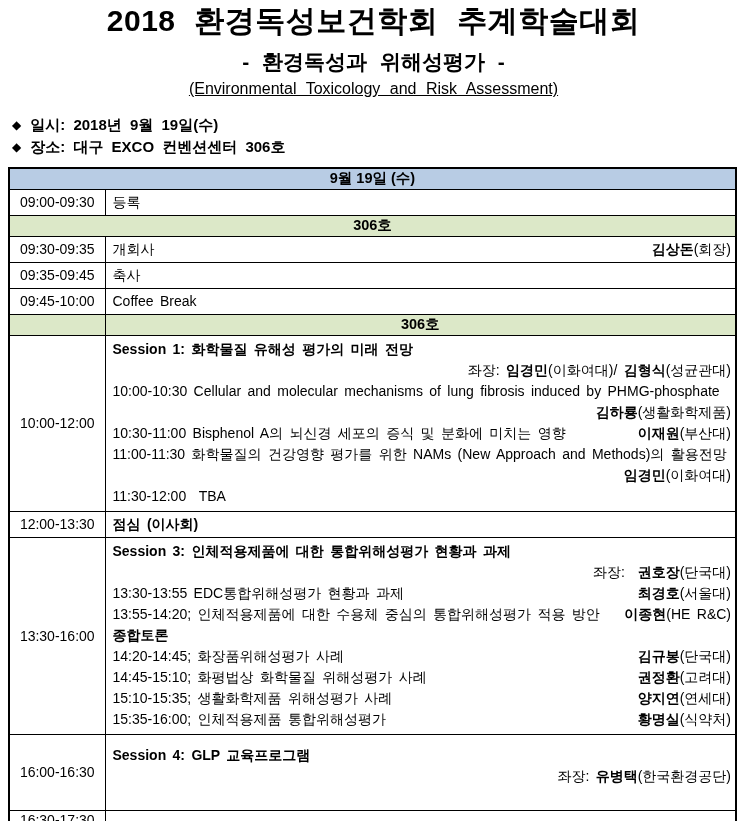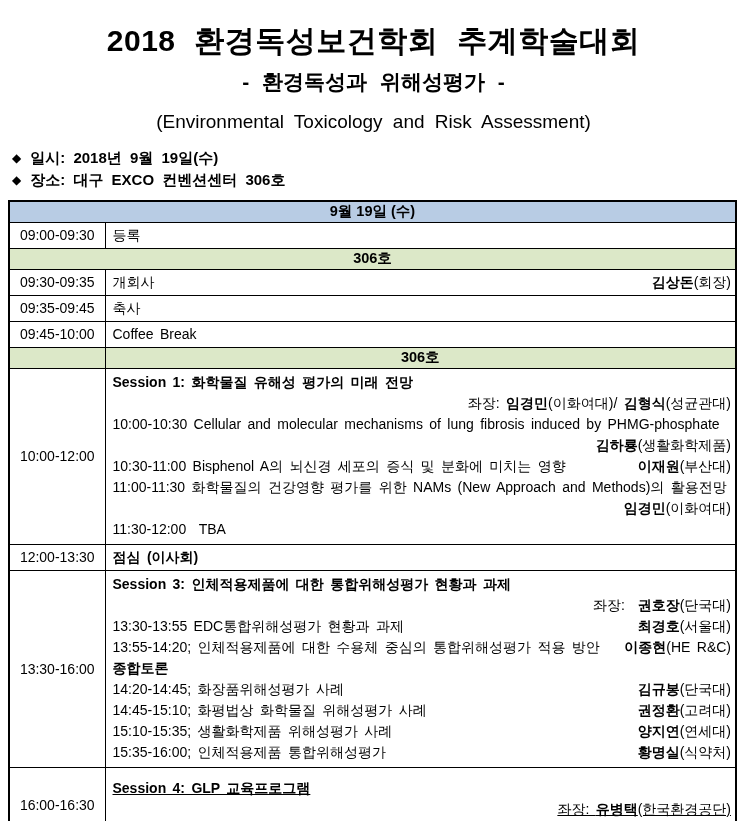--- a/index.html
+++ b/index.html
@@ -5,32 +5,32 @@
   html,body{margin:0;padding:0;background:#ffffff;}
   body{
     width:747px;height:821px;overflow:hidden;
     font-family:"Liberation Sans","DejaVu Sans",sans-serif;
     color:#000;
     -webkit-font-smoothing:antialiased;
   }
   .page{position:relative;width:747px;height:821px;}
 
   
-  .doc-header{text-align:center;padding-top:22px;}
+  .doc-header{text-align:center;padding-top:2px;}
   .doc-title{
     font-size:30px;font-weight:bold;letter-spacing:0.5px;word-spacing:10px;
     margin:0;line-height:38px;
   }
   .doc-subtitle{
     font-size:21px;font-weight:bold;word-spacing:7px;
     margin-top:9px;line-height:26px;
   }
   .doc-subtitle-en{
-    font-size:19px;font-weight:normal;word-spacing:5px;
-    margin-top:14px;line-height:25px;
+    font-size:16px;font-weight:normal;word-spacing:5px;
+    margin-top:1px;line-height:25px;text-decoration:underline;
   }
   .info-list{margin:13px 0 0 10px;text-align:left;}
   .info-line{
     font-size:15px;font-weight:bold;line-height:22px;word-spacing:4px;
     display:flex;align-items:center;
   }
   .info-bullet{font-size:12px;margin:0 9px 0 2px;}
 
   
   table.schedule{
@@ -159,21 +159,21 @@
             <div class="line"><span class="l"><span>13:55-14:20; 인체적용제품에 대한 수용체 중심의 통합위해성평가 적용 방안</span></span><span class="r"><span class="b">이종현</span><span>(HE R&amp;C)</span></span></div>
             <div class="line"><span class="l"><span class="b">종합토론</span></span></div>
             <div class="line"><span class="l"><span>14:20-14:45; 화장품위해성평가 사례</span></span><span class="r"><span class="b">김규봉</span><span>(단국대)</span></span></div>
             <div class="line"><span class="l"><span>14:45-15:10; 화평법상 화학물질 위해성평가 사례</span></span><span class="r"><span class="b">권정환</span><span>(고려대)</span></span></div>
             <div class="line"><span class="l"><span>15:10-15:35; 생활화학제품 위해성평가 사례</span></span><span class="r"><span class="b">양지연</span><span>(연세대)</span></span></div>
             <div class="line"><span class="l"><span>15:35-16:00; 인체적용제품 통합위해성평가</span></span><span class="r"><span class="b">황명실</span><span>(식약처)</span></span></div>
           </td>
         </tr>
         <tr style="height: 76px;">
           <td class="time">16:00-16:30</td>
-          <td class="content" style="padding-top: 10px; vertical-align: top; text-decoration: underline;">
+          <td class="content" style="padding-top: 10px; vertical-align: top;">
             <div class="line"><span class="l"><span class="b">Session 4: GLP 교육프로그램</span></span></div>
             <div class="line"><span class="r"><span>좌장: </span><span class="b">유병택</span><span>(한국환경공단)</span></span></div>
           </td>
         </tr>
         <tr style="height: 21px;">
           <td class="time">16:30-17:30</td>
           <td class="content"></td>
         </tr>
       </tbody>
   </table>

